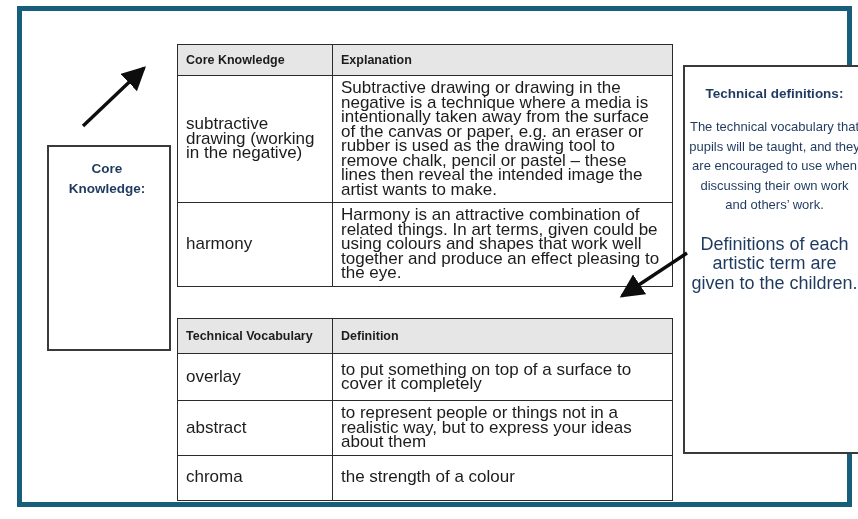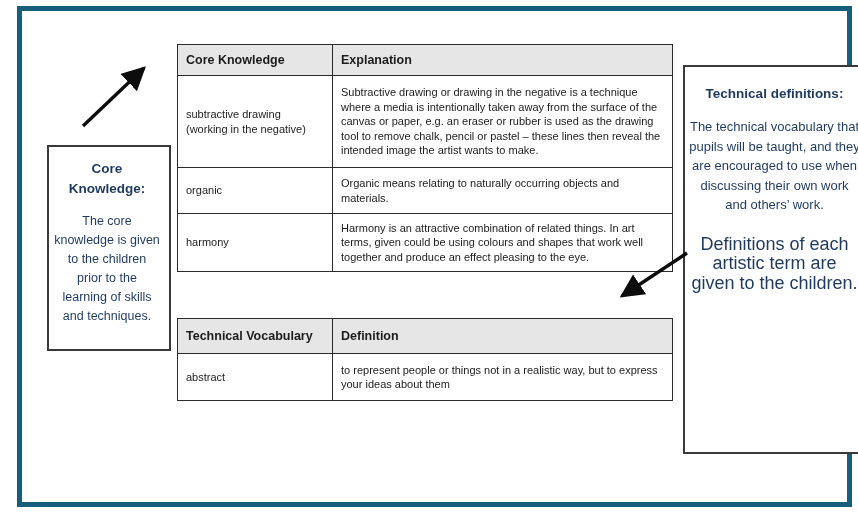--- a/index.html
+++ b/index.html
@@ -43,21 +43,21 @@
     padding: 5px 8px;
     color: #1c1c1c;
   }
   table.doc-table th {
     background: #E7E6E6;
     font-weight: bold;
     font-size: 12.5px;
     height: 31px;
   }
   table.doc-table td {
-    font-size: 11px;
+    font-size: 17px;
     line-height: 14.5px;
   }
   table.tbl-core  tbody tr:nth-child(1) td { height: 92px; }
   table.tbl-core  tbody tr:nth-child(2) td { height: 46px; }
   table.tbl-core  tbody tr:nth-child(3) td { height: 58px; }
   table.tbl-vocab th { height: 35px; }
   table.tbl-vocab tbody tr:nth-child(1) td { height: 47px; }
   table.tbl-vocab tbody tr:nth-child(2) td { height: 44px; }
   table.tbl-vocab tbody tr:nth-child(3) td { height: 45px; }
 
@@ -124,52 +124,55 @@
           <th>Core Knowledge</th>
           <th>Explanation</th>
         </tr>
       </thead>
       <tbody>
         <tr>
           <td>subtractive drawing (working in the negative)</td>
           <td>Subtractive drawing or drawing in the negative is a technique where a media is intentionally taken away from the surface of the canvas or paper, e.g. an eraser or rubber is used as the drawing tool to remove chalk, pencil or pastel –  these lines then reveal the intended image the artist wants to make.</td>
         </tr>
         <tr>
-          <td>organic</td>
-          <td>Organic means relating to naturally occurring objects and materials.</td>
-        </tr>
-        <tr>
           <td>harmony</td>
           <td>Harmony is an attractive combination of related things. In art terms, given could be using colours and shapes that work well together and produce an effect pleasing to the eye.</td>
         </tr>
       </tbody>
     </table>
 
     <table class="doc-table tbl-vocab">
       <colgroup>
           <col style="width:155px">
           <col style="width:340px">
         </colgroup>
       <thead>
         <tr>
           <th>Technical Vocabulary</th>
           <th>Definition</th>
         </tr>
       </thead>
       <tbody>
         <tr>
+          <td>overlay</td>
+          <td>to put something on top of a surface to cover it completely</td>
+        </tr>
+        <tr>
           <td>abstract</td>
           <td>to represent people or things not in a realistic way, but to express your ideas about them</td>
+        </tr>
+        <tr>
+          <td>chroma</td>
+          <td>the strength of a colour</td>
         </tr>
       </tbody>
     </table>
 
     <div class="callout callout-core">
       <div class="callout-title">Core Knowledge:</div>
-      <div class="callout-body">The core knowledge is given to the children prior to the learning of skills and techniques.</div>
     </div>
 
     <div class="callout callout-tech">
       <div class="callout-title">Technical definitions:</div>
       <div class="callout-body">The technical vocabulary that pupils will be taught, and they are encouraged to use when discussing their own work and others’ work.</div>
       <div class="callout-body2">Definitions of each artistic term are given to the children.</div>
     </div>
 
   </div>
 

